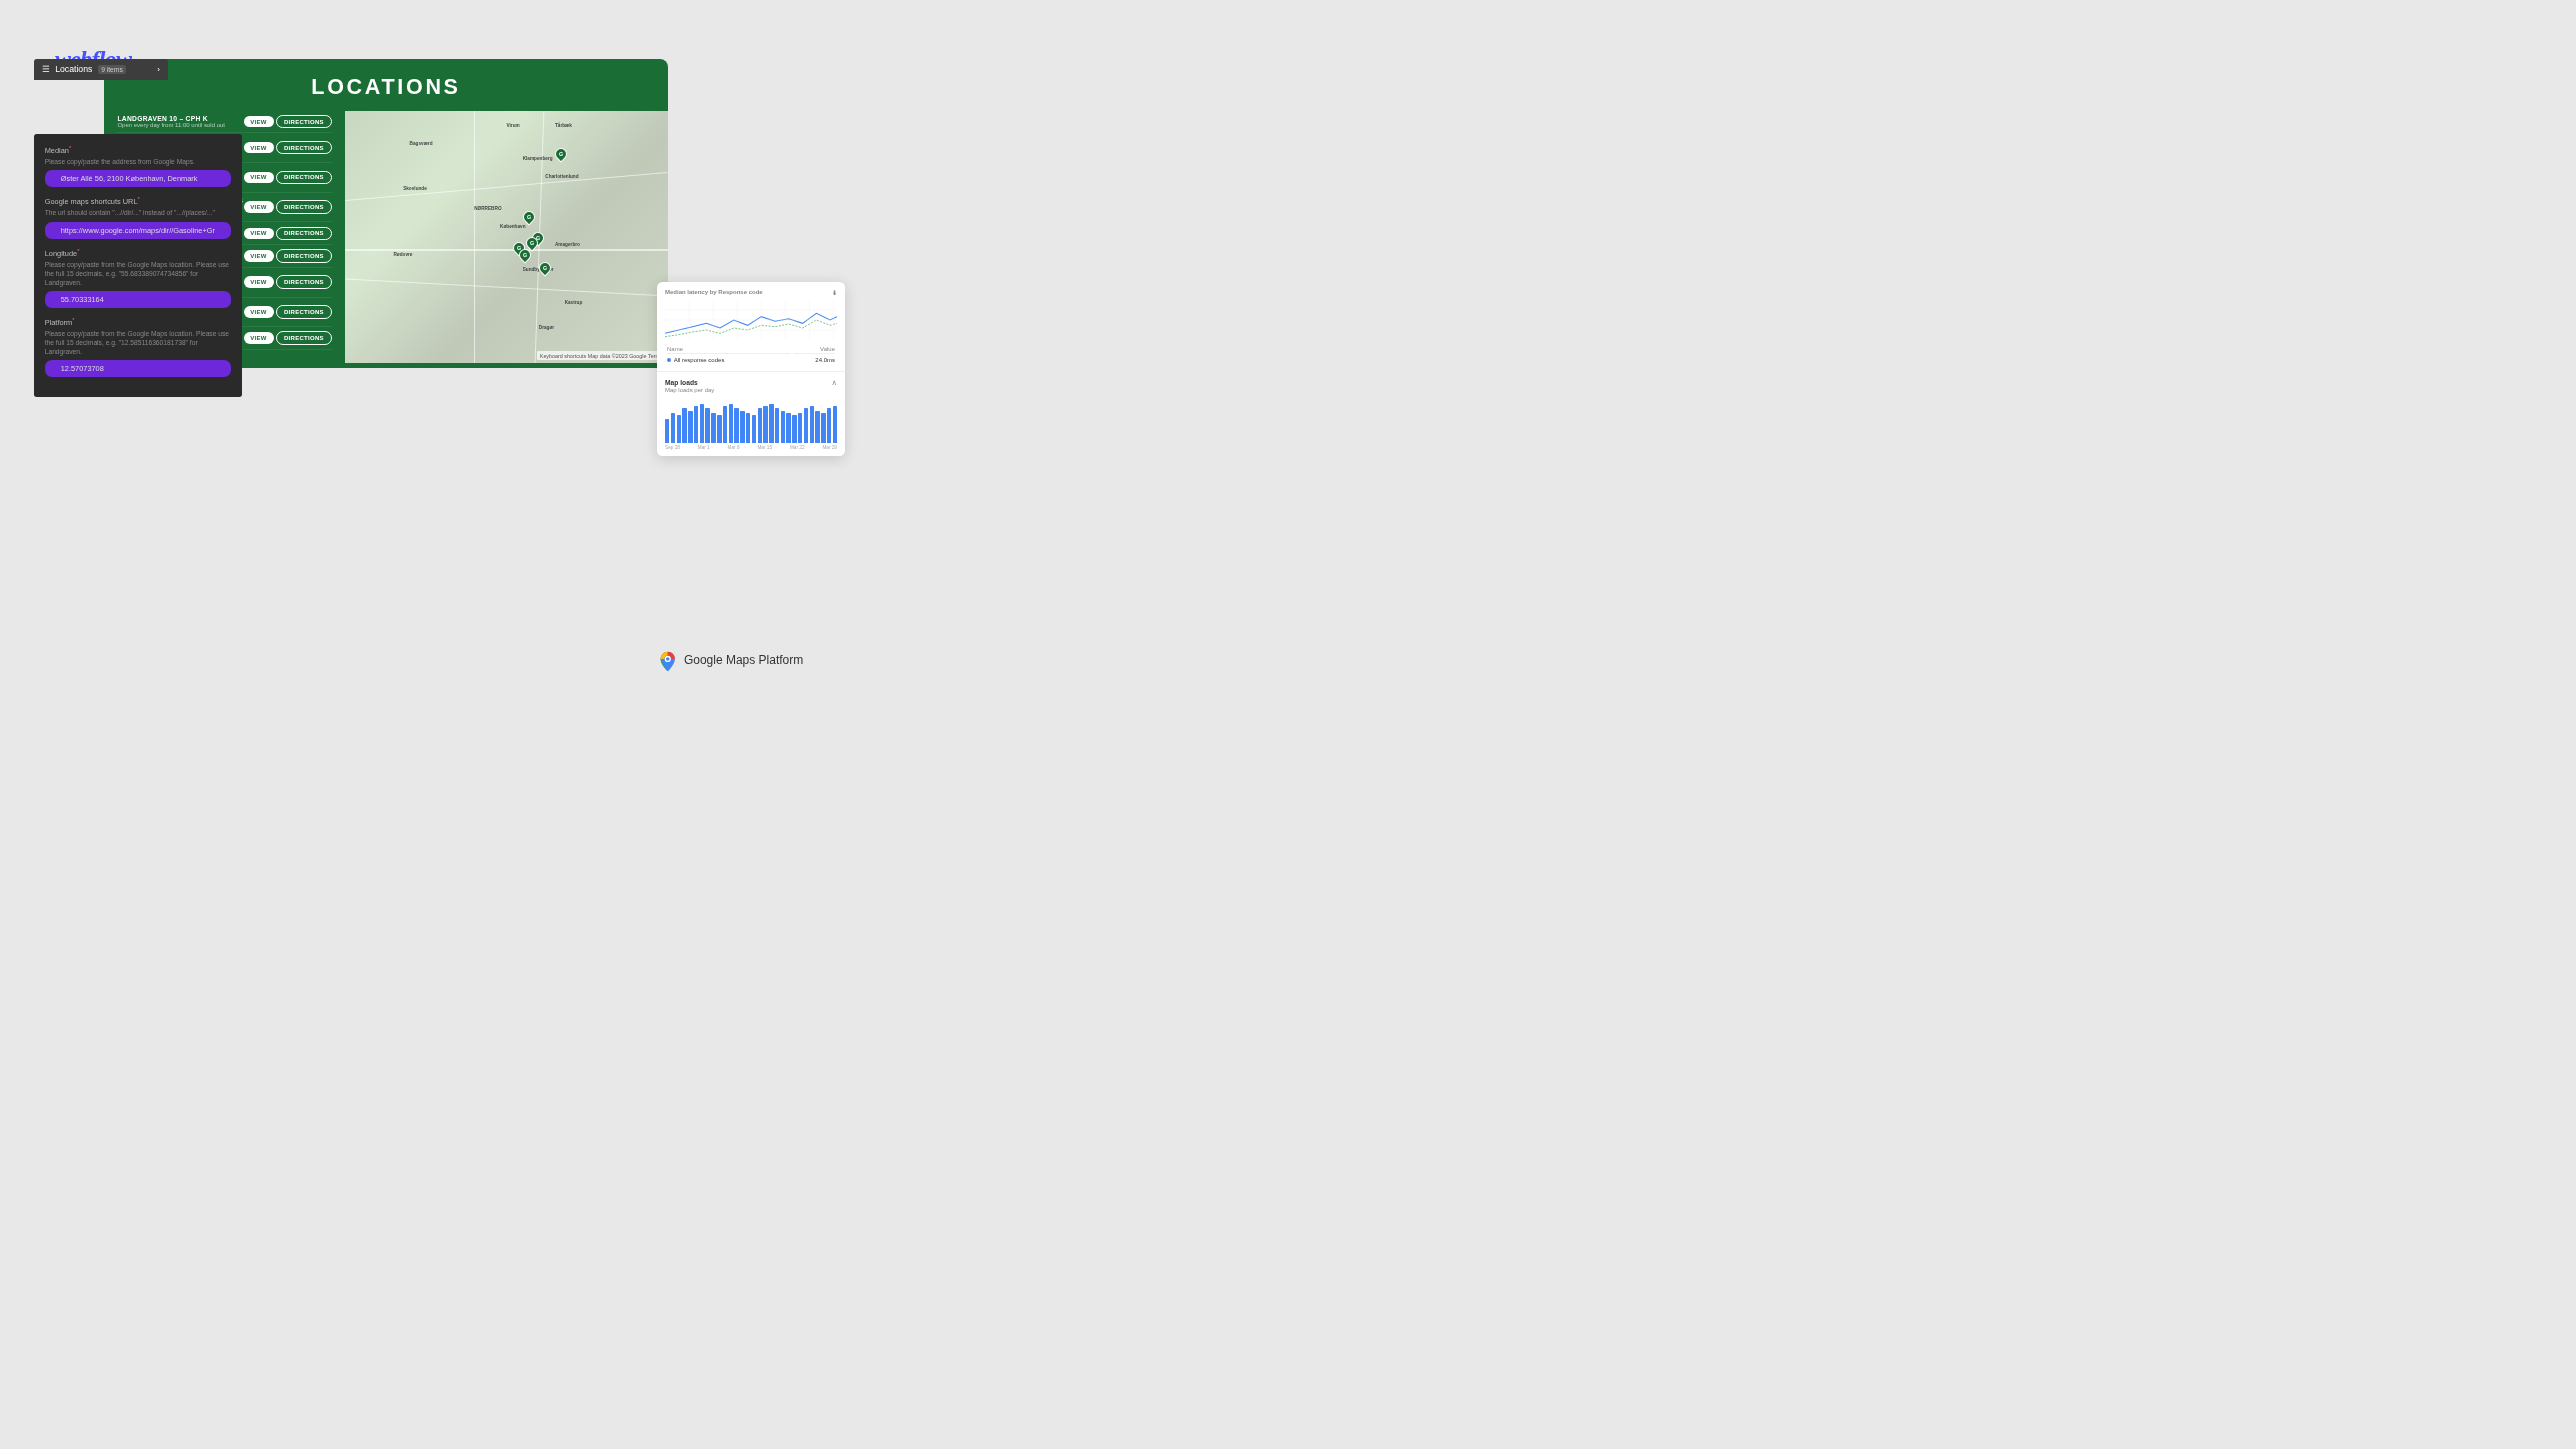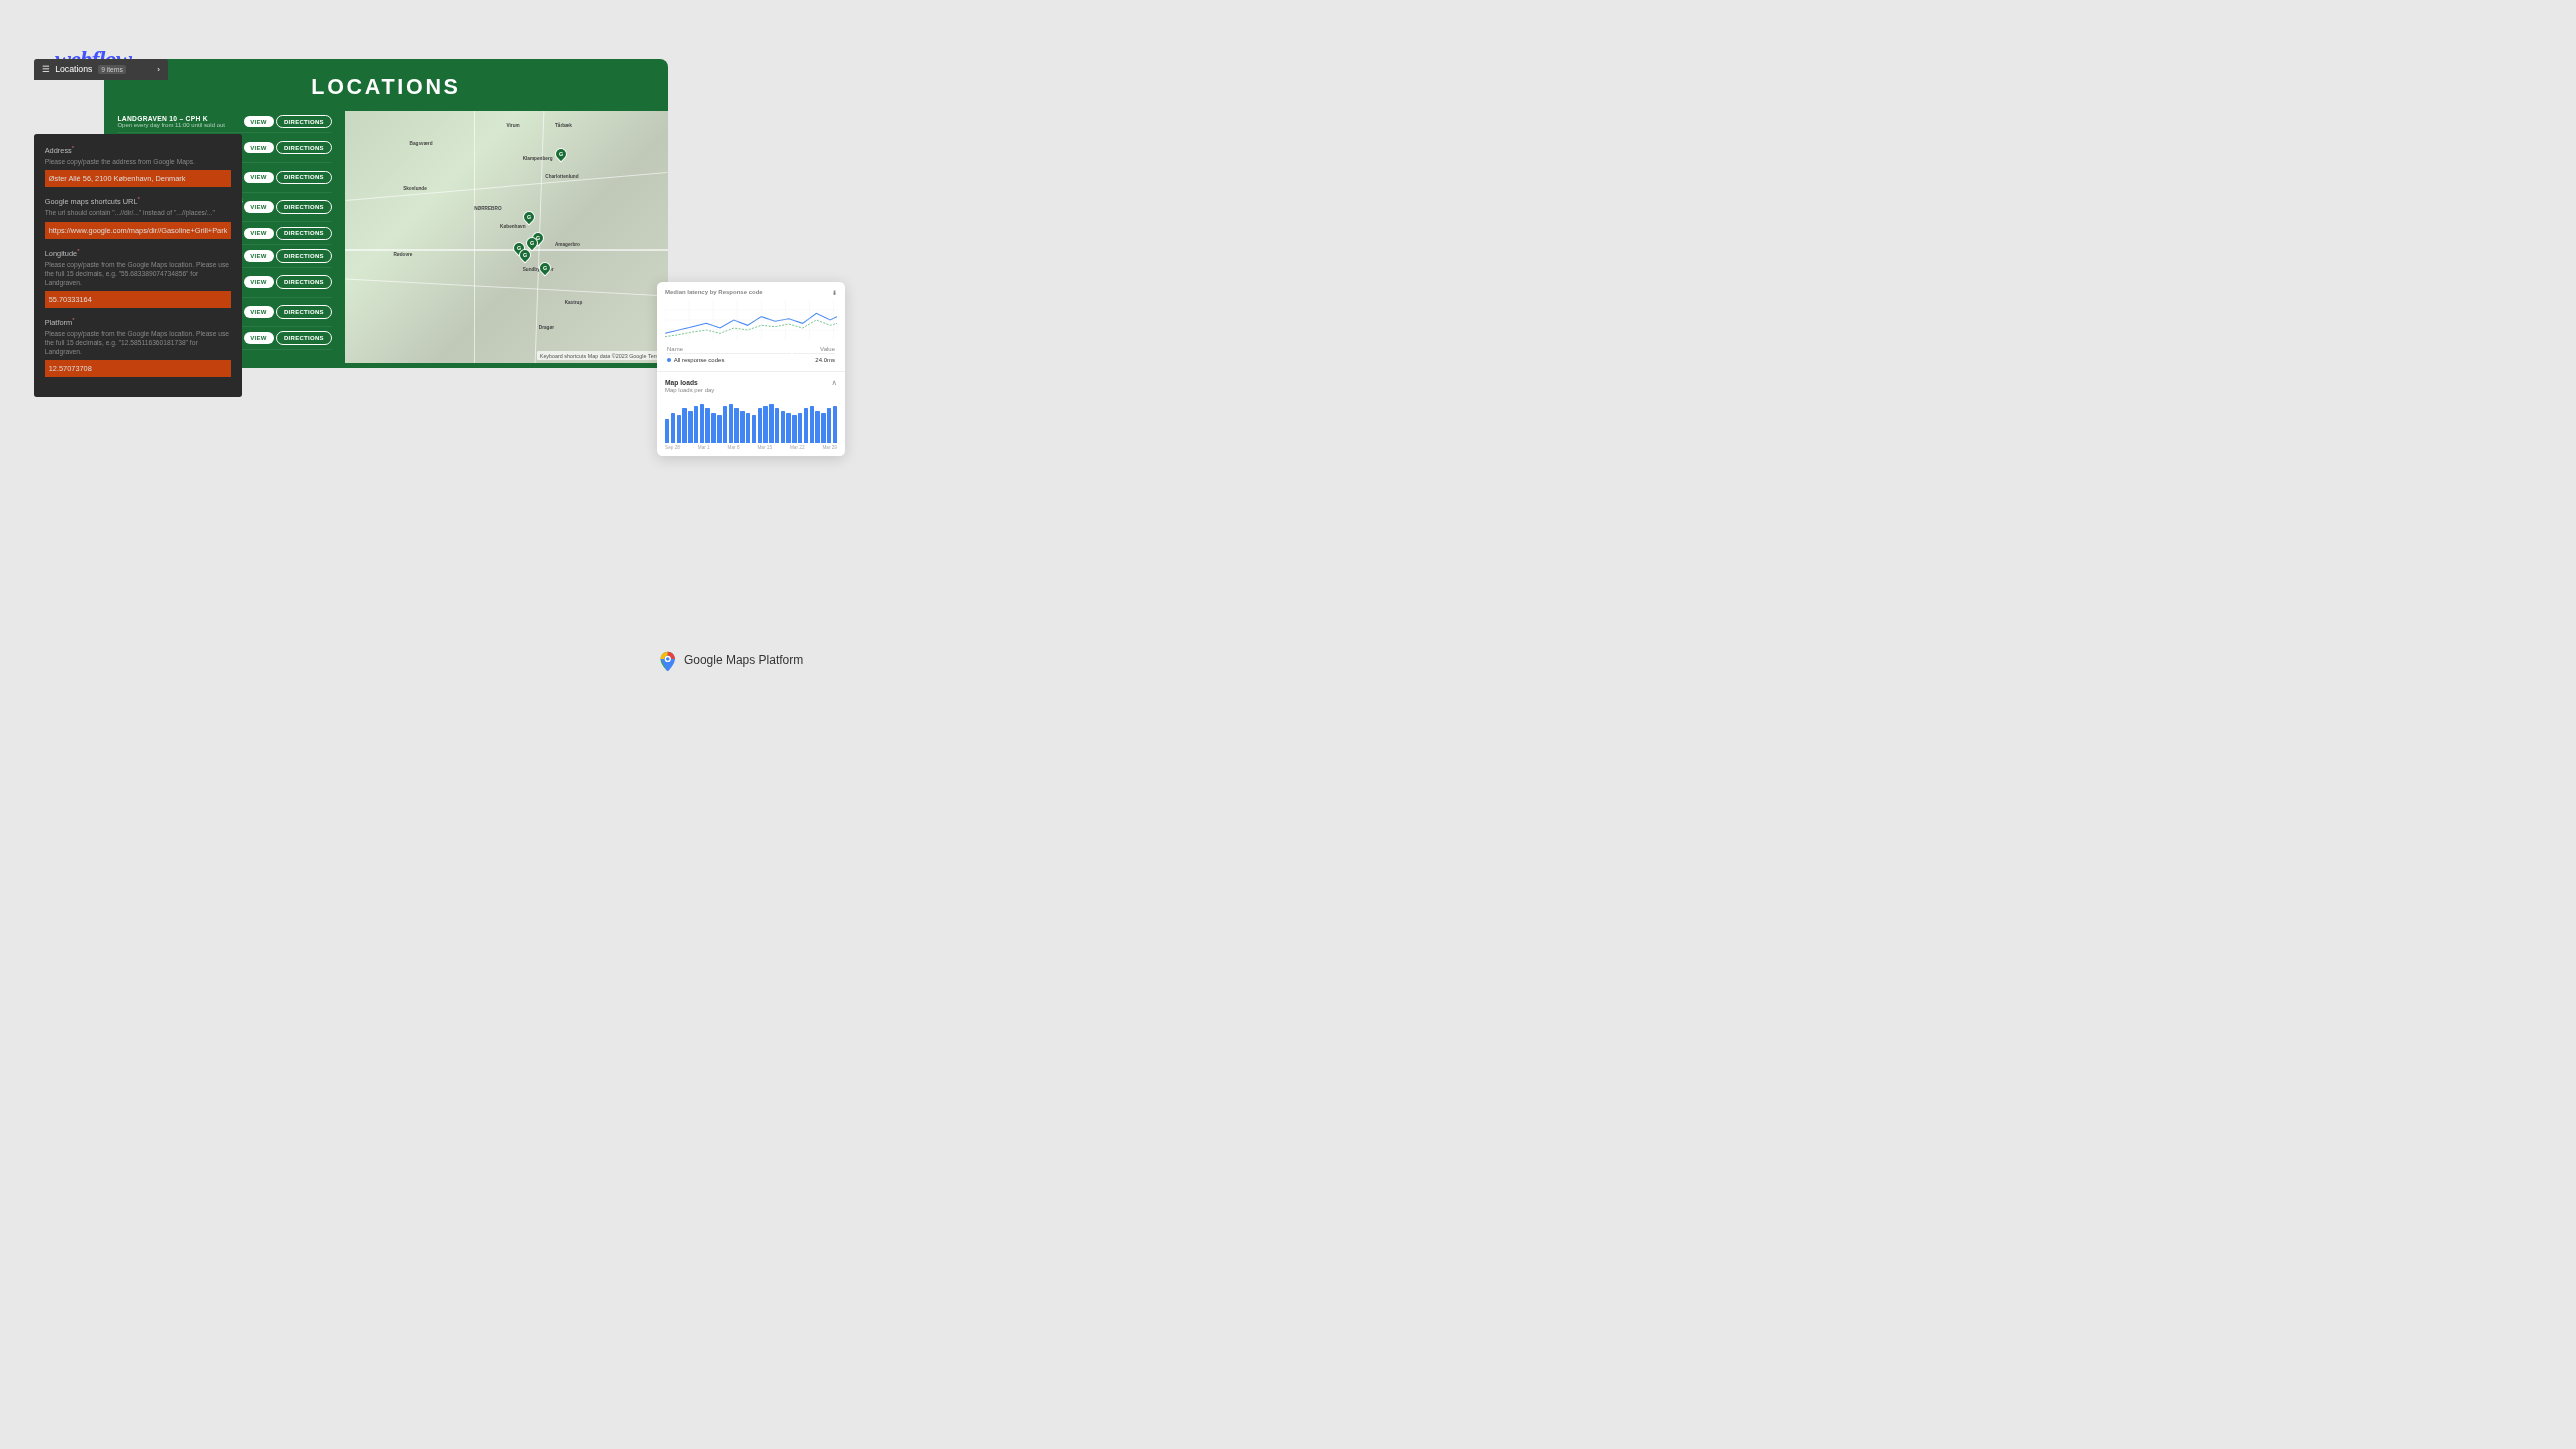--- a/index.html
+++ b/index.html
@@ -80,26 +80,26 @@
       display: block;
     }
     .form-label sup { color: #e06c6c; font-size: 6px; }
     .form-hint {
       font-size: 6.7px;
       color: #888;
       margin-bottom: 3.4px;
       line-height: 1.3;
     }
     .form-input {
-      background: #c2410c;
+      background: #6d28d9;
       border: none;
-      border-radius: 0;
+      border-radius: 7px;
       color: #ddd;
       font-size: 7.4px;
-      padding: 4px 4px;
+      padding: 4px 16px;
       width: 100%;
       outline: none;
     }
 
     
     .main-card {
       position: absolute;
       top: 59px;
       left: 104px;
       width: 564px;
@@ -385,21 +385,21 @@
       <span>Locations</span>
       <span class="locations-badge">9 items</span>
     </div>
     <span class="locations-chevron">›</span>
   </div>
 </div>
 
 <div class="address-form">
   <div class="form-group">
     <label class="form-label">
-      <span>Address</span><sup>*</sup>
+      <span>Median</span><sup>*</sup>
     </label>
     <div class="form-hint">Please copy/paste the address from Google Maps.</div>
     <input class="form-input" type="text" value="Øster Allé 56, 2100 København, Denmark" style="">
   </div>
 
   <div class="form-group">
     <label class="form-label">
       <span>Google maps shortcuts URL</span><sup>*</sup>
     </label>
     <div class="form-hint">The url should contain "...//dir/..." instead of "...//places/..."</div>

